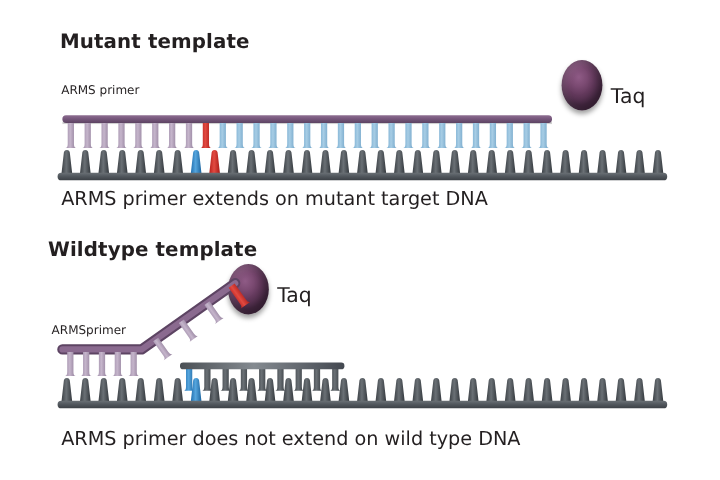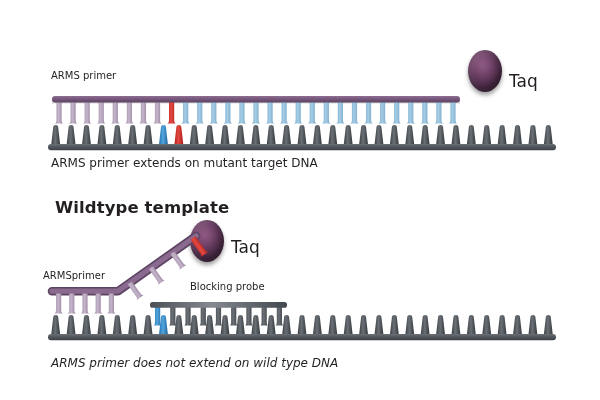--- a/index.html
+++ b/index.html
@@ -10,39 +10,40 @@
   }
   .stage{position:absolute;inset:0;}
   .panel-title{
     position:absolute;font-size:16.5px;font-weight:700;color:#231f20;
     letter-spacing:.1px;white-space:nowrap;
   }
   .small-label{
     position:absolute;font-size:10px;color:#231f20;white-space:nowrap;
   }
   .caption{
-    position:absolute;font-size:12px;color:#231f20;white-space:nowrap;
+    position:absolute;font-size:16px;color:#231f20;white-space:nowrap;
   }
   .taq-label{
     position:absolute;font-size:17px;color:#231f20;white-space:nowrap;
   }
   .taq{
     position:absolute;width:34px;height:42px;border-radius:50%;
     background:radial-gradient(ellipse 60% 55% at 42% 34%,
         #8f5b86 0%, #7b4a72 34%, #63395c 64%, #4b2b47 100%);
     box-shadow:0 3px 4px rgba(0,0,0,.38), inset -3px -4px 7px rgba(0,0,0,.35),
                inset 3px 3px 6px rgba(255,255,255,.13);
   }
   svg{position:absolute;left:0;top:0;overflow:visible;}
 </style>
 </head>
 <body>
 
 <div class="stage">
 
+  <div class="panel-title" style="left:50px;top:25px;">Mutant template</div>
 
   <div class="small-label" style="left:51px;top:70px;">ARMS primer</div>
 
 
   <div class="taq" style="left:468px;top:50px;"></div>
   <div class="taq-label" style="left:509px;top:71px;">Taq</div>
 
   <svg id="svg-mutant" width="600" height="400">
       <defs>
         <linearGradient id="gMauve" x1="0" y1="0" x2="1" y2="0">
@@ -363,25 +364,24 @@
               L537.409090909091,145 Z" fill="url(#gGray)"></path>
       <path d="M543.8030303030303,145 L545.7030303030302,128.2
               Q545.7030303030302,125 548.3030303030303,125
               Q550.9030303030303,125 550.9030303030303,128.2
               L552.8030303030303,145 Z" fill="url(#gGray)"></path>
       <rect x="48" y="144" width="508" height="6.2" rx="3" fill="url(#gTmplBack)"></rect>
     </svg>
 
   <div class="caption" style="left:51px;top:156px;">ARMS primer extends on mutant target DNA</div>
 
-  <div class="panel-title" style="left:55px;top:198px;text-align:center;">Wildtype template</div>
+  <div class="panel-title" style="left:40px;top:198px;text-align:center;">Wildtype template</div>
 
   <div class="small-label" style="left:43px;top:270px;">ARMSprimer</div>
 
-  <div class="small-label" style="left:190px;top:281px;">Blocking probe</div>
 
   <div class="taq" style="left:190px;top:220px;"></div>
   <div class="taq-label" style="left:231px;top:237px;">Taq</div>
 
   <svg id="svg-wild" width="600" height="400">
       <defs>
         <linearGradient id="gMauve" x1="0" y1="0" x2="1" y2="0">
           <stop offset="0%" stop-color="#9c8aa6"></stop>
           <stop offset="45%" stop-color="#c5b5cb"></stop>
           <stop offset="100%" stop-color="#8d7a96"></stop>
@@ -637,15 +637,15 @@
               Q530.309090909091,315 532.909090909091,315
               Q535.509090909091,315 535.509090909091,318.2
               L537.409090909091,335 Z" fill="url(#gGray)"></path>
       <path d="M543.8030303030303,335 L545.7030303030302,318.2
               Q545.7030303030302,315 548.3030303030303,315
               Q550.9030303030303,315 550.9030303030303,318.2
               L552.8030303030303,335 Z" fill="url(#gGray)"></path>
       <rect x="48" y="334" width="508" height="6.2" rx="3" fill="url(#gTmplBack)"></rect>
     </svg>
 
-  <div class="caption" style="left:51px;top:356px;font-style:italic;">ARMS primer does not extend on wild type DNA</div>
+  <div class="caption" style="left:51px;top:356px;">ARMS primer does not extend on wild type DNA</div>
 
 </div>
 
 </body></html>

